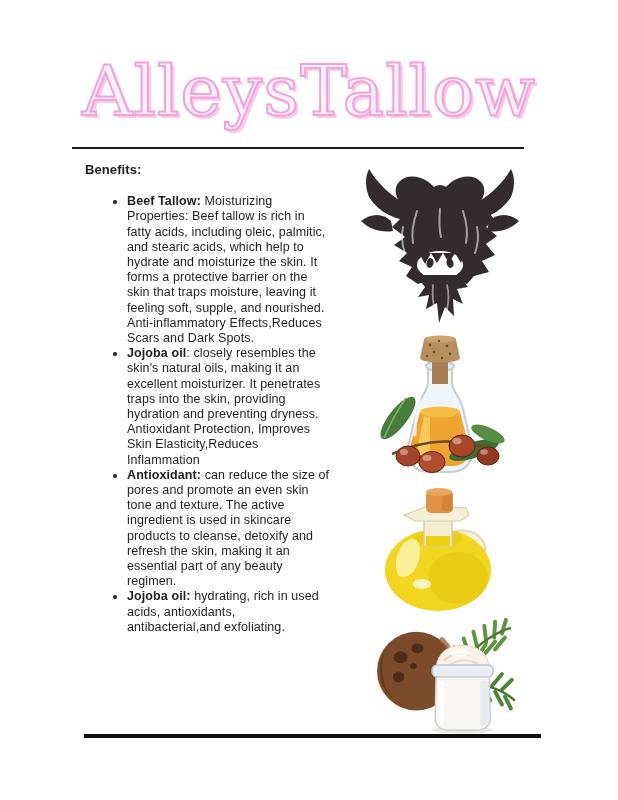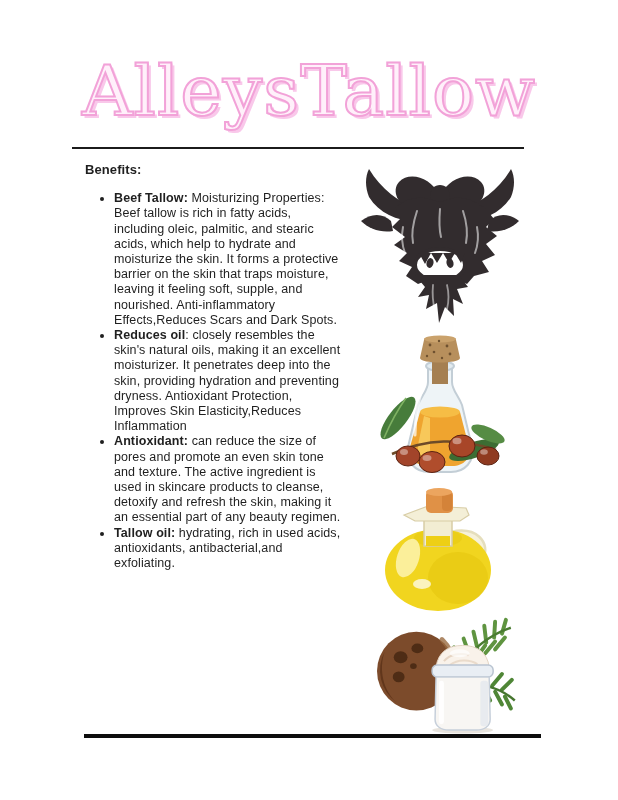--- a/index.html
+++ b/index.html
@@ -56,21 +56,21 @@
     font-size: 12.5px;
     line-height: 15.2px;
     letter-spacing: 0.1px;
   }
   .benefits-heading {
     font-weight: 700;
     font-size: 13px;
     margin: 0 0 14px 0;
   }
   ul.benefits-list {
-    margin: 4px;
+    margin: 17px;
     padding: 0 0 0 25px;
     list-style: disc;
   }
   ul.benefits-list li { margin: 0; }
   .term { font-weight: 700; }
 
   
   .figure { position: absolute; }
   .fig-cow        { left: 352px; top: 163px; width: 176px; height: 168px; }
   .fig-jojoba     { left: 372px; top: 332px; width: 136px; height: 146px; }
@@ -84,23 +84,23 @@
 <div class="page">
 
   <div class="title">AlleysTallow</div>
 
   <div class="rule-top"></div>
 
   <div class="text-col">
     <p class="benefits-heading">Benefits:</p>
     <ul class="benefits-list">
       <li><span class="term">Beef Tallow:</span><span> Moisturizing Properties: Beef tallow is rich in fatty acids, including oleic, palmitic, and stearic acids, which help to hydrate and moisturize the skin. It forms a protective barrier on the skin that traps moisture, leaving it feeling soft, supple, and nourished. Anti-inflammatory Effects,Reduces Scars and Dark Spots.</span></li>
-      <li><span class="term">Reduces oil</span><span>: closely resembles the skin's natural oils, making it an excellent moisturizer. It penetrates deep into the skin, providing hydration and preventing dryness. Antioxidant Protection, Improves Skin Elasticity,Reduces Inflammation</span></li>
+      <li><span class="term">Jojoba oil</span><span>: closely resembles the skin's natural oils, making it an excellent moisturizer. It penetrates traps into the skin, providing hydration and preventing dryness. Antioxidant Protection, Improves Skin Elasticity,Reduces Inflammation</span></li>
       <li><span class="term">Antioxidant:</span><span> can reduce the size of pores and promote an even skin tone and texture. The active ingredient is used in skincare products to cleanse, detoxify and refresh the skin, making it an essential part of any beauty regimen.</span></li>
-      <li><span class="term">Tallow oil:</span><span> hydrating, rich in used acids, antioxidants, antibacterial,and exfoliating.</span></li>
+      <li><span class="term">Jojoba oil:</span><span> hydrating, rich in used acids, antioxidants, antibacterial,and exfoliating.</span></li>
     </ul>
   </div>
 
   <div class="figure fig-cow" title="Black and white highland cow head with bow between horns">
     <svg viewBox="0 0 170 168">
       <g fill="#322c2e">
 
         <path d="M14,6 C26,26 44,40 64,46 L60,58 C42,58 24,50 14,34 C10,24 10,14 14,6 Z"></path>
         <path d="M156,6 C144,26 126,40 106,46 L110,58 C128,58 146,50 156,34 C160,24 160,14 156,6 Z"></path>
 

